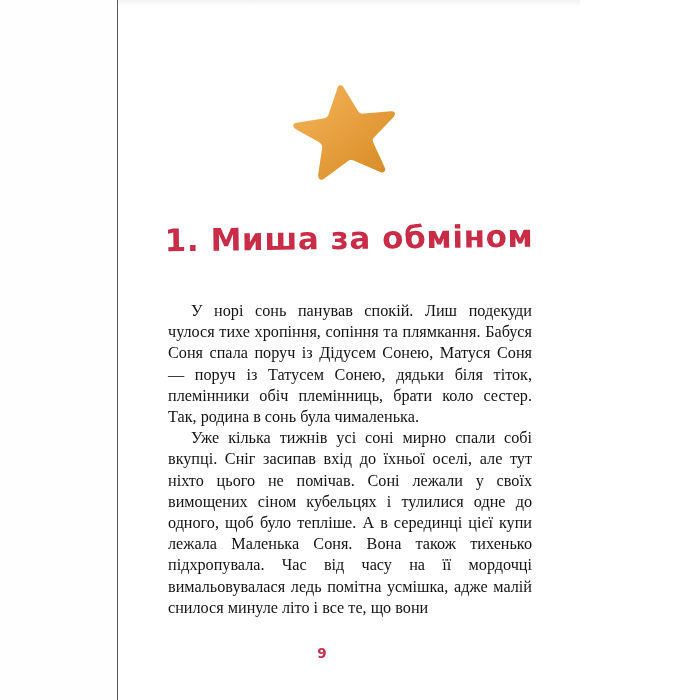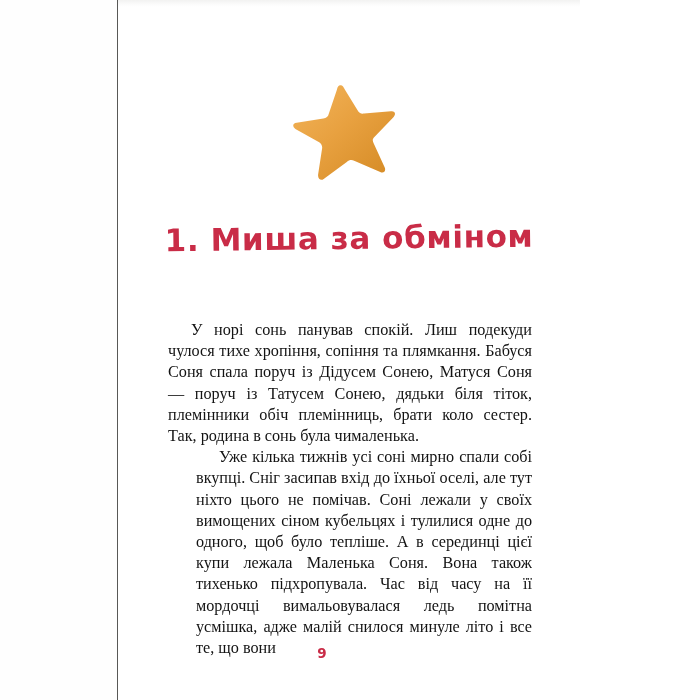--- a/index.html
+++ b/index.html
@@ -111,35 +111,35 @@
     color: #c92c47;
     transform: rotate(-0.7deg);
     transform-origin: 50% 50%;
     white-space: nowrap;
   }
 
   
   .body-block {
     position: absolute;
     left: 168px;
-    top: 320px;
+    top: 301px;
     width: 364px;
   }
   .para {
     margin: 0;
     text-indent: 23px;
     text-align: justify;
     text-justify: inter-word;
     font-family: "Liberation Serif", "DejaVu Serif", serif;
     font-size: 16.2px;
     line-height: 21.2px;
     color: #131313;
     hyphens: manual;
   }
-  .para + .para { margin-top: 0; margin-left: 28px; }
+  .para + .para { margin-top: 0; }
 
   
   .folio {
     position: absolute;
     left: 118px;
     top: 645px;
     width: 408px;
     text-align: center;
     font-family: "DejaVu Sans", "Liberation Sans", sans-serif;
     font-size: 13.5px;

